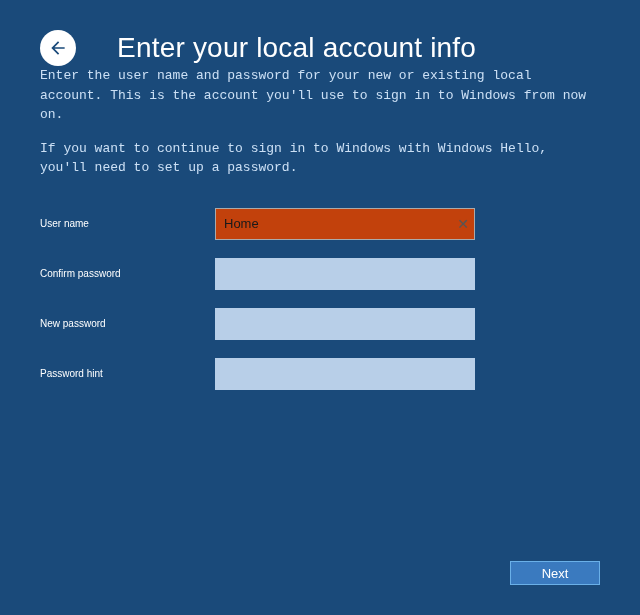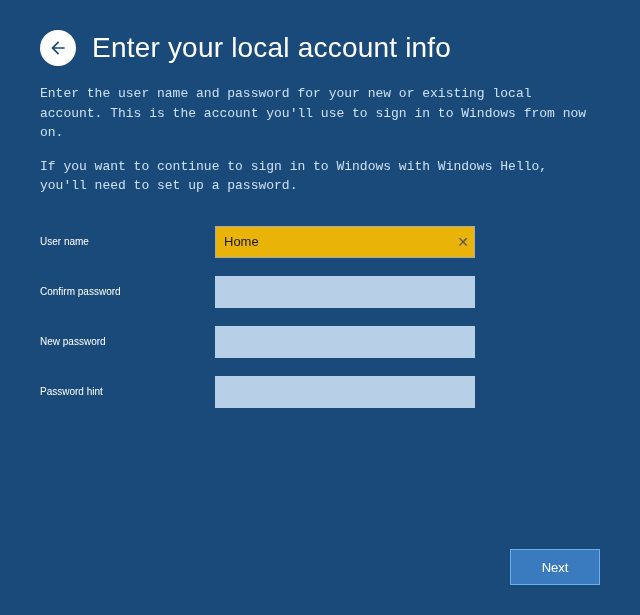--- a/index.html
+++ b/index.html
@@ -14,21 +14,21 @@
     .container {
       width: 100%;
       height: 100%;
       padding: 30px 40px 30px 40px;
       display: flex;
       flex-direction: column;
     }
     .header {
       display: flex;
       align-items: center;
-      margin-bottom: 18px;
+      gap: 25px;
     }
     .back-btn {
       width: 36px;
       height: 36px;
       border-radius: 50%;
       background-color: #ffffff;
       display: flex;
       align-items: center;
       justify-content: center;
       cursor: pointer;
@@ -79,21 +79,21 @@
       height: 32px;
       background-color: #b8cfe8;
       border: none;
       outline: none;
       padding: 0 32px 0 8px;
       font-size: 13px;
       color: #1a1a1a;
       font-family: 'Segoe UI', Arial, sans-serif;
     }
     .form-input.text-input {
-      background-color: #eab308;
+      background-color: #c2410c;
       border: 1px solid #aaa;
     }
     .clear-btn {
       position: absolute;
       right: 6px;
       top: 50%;
       transform: translateY(-50%);
       cursor: pointer;
       font-size: 14px;
       color: #555;
@@ -105,21 +105,21 @@
     .footer {
       display: flex;
       justify-content: flex-end;
       align-items: center;
       gap: 12px;
       margin-top: auto;
       padding-top: 20px;
     }
     .btn {
       min-width: 90px;
-      height: 36px;
+      height: 24px;
       font-size: 13px;
       font-family: 'Segoe UI', Arial, sans-serif;
       cursor: pointer;
       border: none;
       padding: 0 20px;
     }
     .btn-next {
       background-color: #3a7abf;
       color: #ffffff;
       border: 1px solid #6ab0e8;

